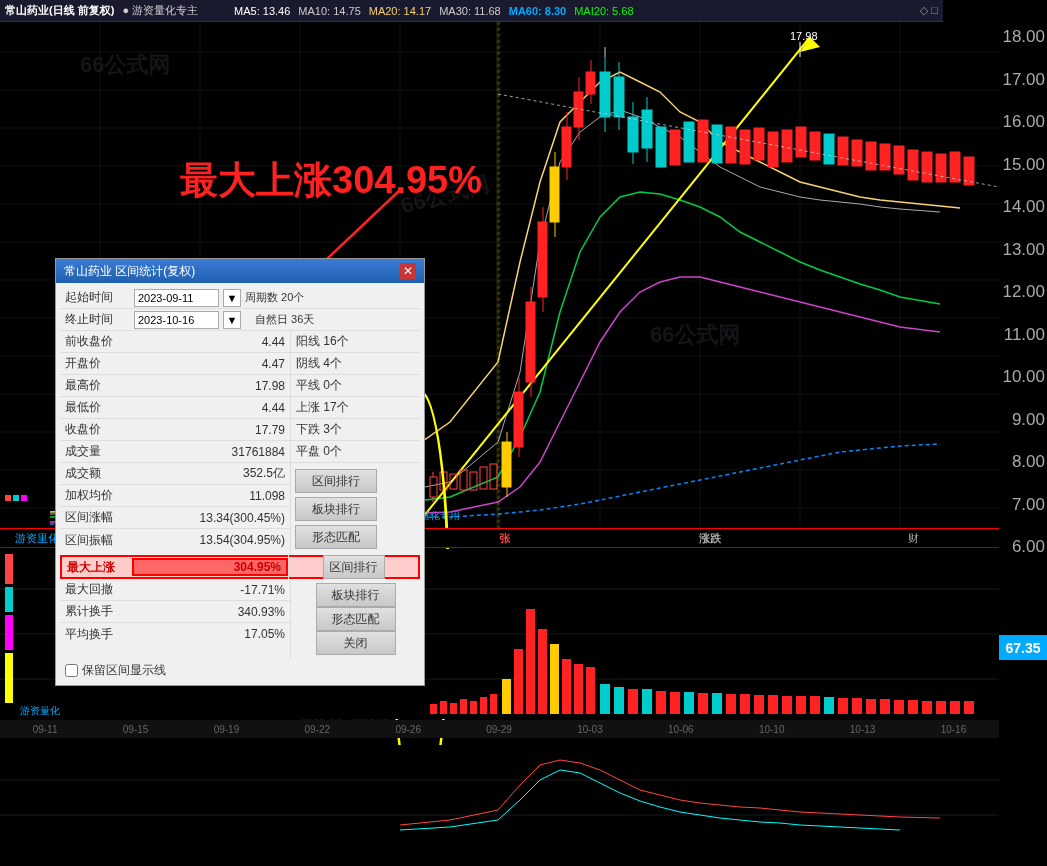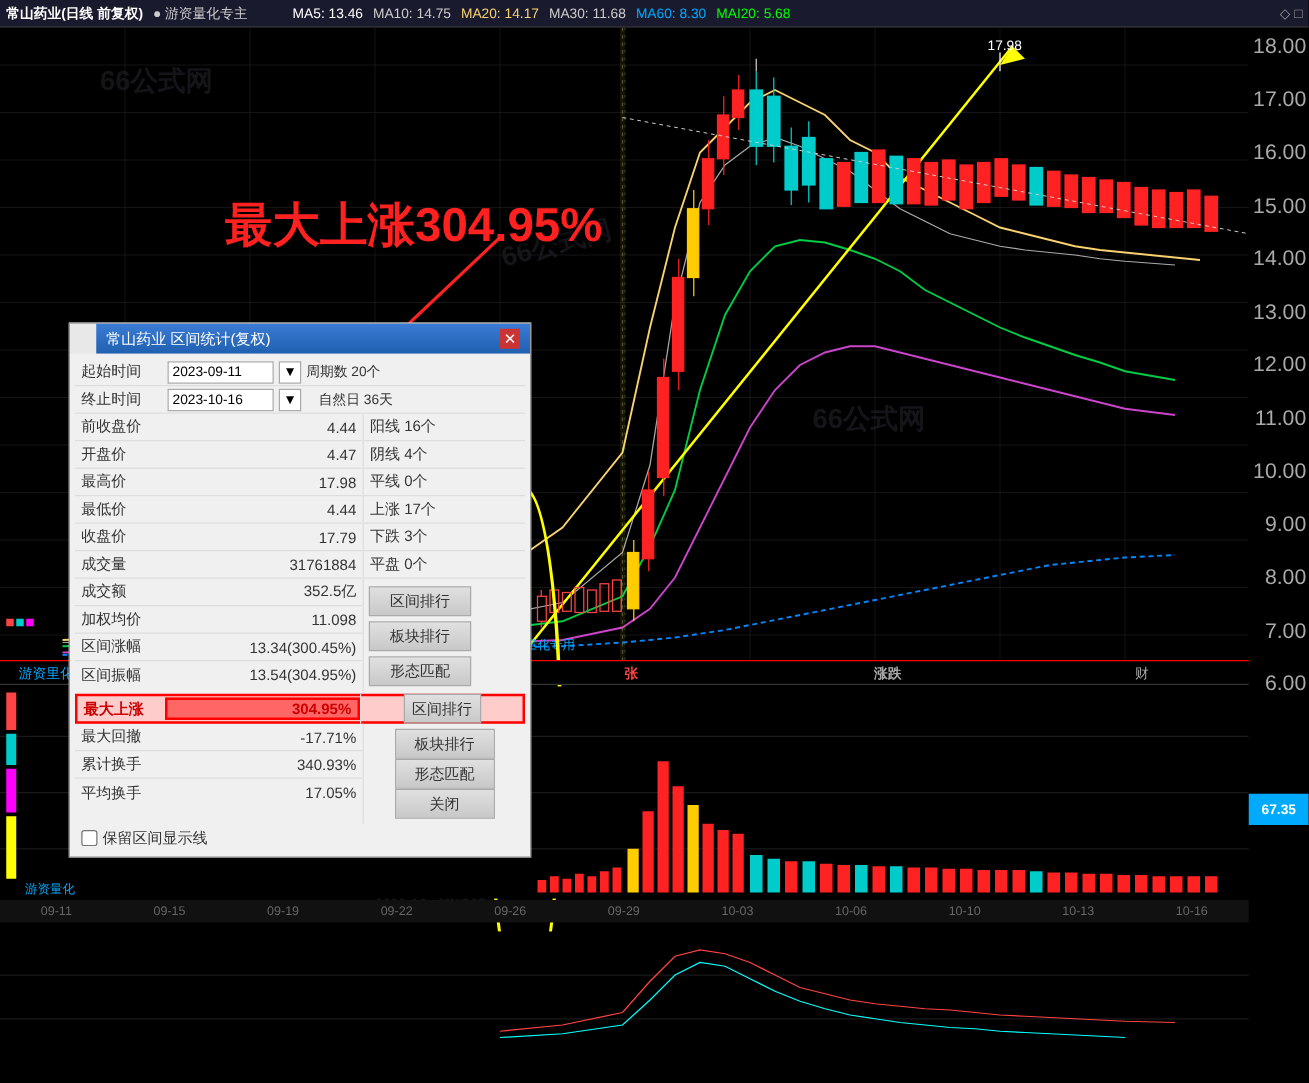--- a/index.html
+++ b/index.html
@@ -18,35 +18,35 @@
       top: 0; left: 0;
       width: 1047px;
       height: 866px;
       background: #000;
     }
 
     
     .top-bar {
       position: absolute;
       top: 0; left: 0;
-      width: 1047px;
+      width: 943px;
       height: 22px;
       background: #1a1a2e;
       border-bottom: 1px solid #333;
       display: flex;
       align-items: center;
       padding: 0 5px;
       font-size: 11px;
       color: #ccc;
       gap: 8px;
     }
     .top-bar .title { color: #fff; font-weight: bold; }
     .top-bar .ma5 { color: #fff; padding-left: 28px; }
     .top-bar .ma20 { color: #f7d26e; }
-    .top-bar .ma60 { color: #0af; }
+    .top-bar .ma60 { color: #0af; font-weight: bold; }
     .top-bar .mai20 { color: #0f0; }
     .top-bar .icons { margin-left: auto; color: #999; }
 
     
     .watermark {
       position: absolute;
       color: rgba(80,80,100,0.25);
       font-size: 22px;
       font-weight: bold;
       pointer-events: none;
@@ -115,21 +115,21 @@
       position: absolute;
       right: 0;
       top: 635px;
       width: 48px;
       height: 25px;
       background: #00aaff;
       display: flex;
       align-items: center;
       justify-content: center;
       color: #fff;
-      font-size: 11px;
+      font-size: 14px;
       font-weight: bold;
     }
 
     
     .date-bar {
       position: absolute;
       top: 720px;
       left: 0;
       width: 999px;
       height: 18px;
@@ -211,21 +211,20 @@
     }
     .dialog-title {
       background: linear-gradient(to bottom, #3a7bd5, #2060b0);
       color: #fff;
       font-size: 12px;
       padding: 4px 8px;
       display: flex;
       justify-content: space-between;
       align-items: center;
       height: 24px;
-      margin-left: 21px;
     }
     .dialog-close {
       color: #fff;
       font-size: 14px;
       cursor: pointer;
       background: #cc3333;
       border: none;
       width: 16px; height: 16px;
       display: flex; align-items: center; justify-content: center;
       font-size: 12px;

